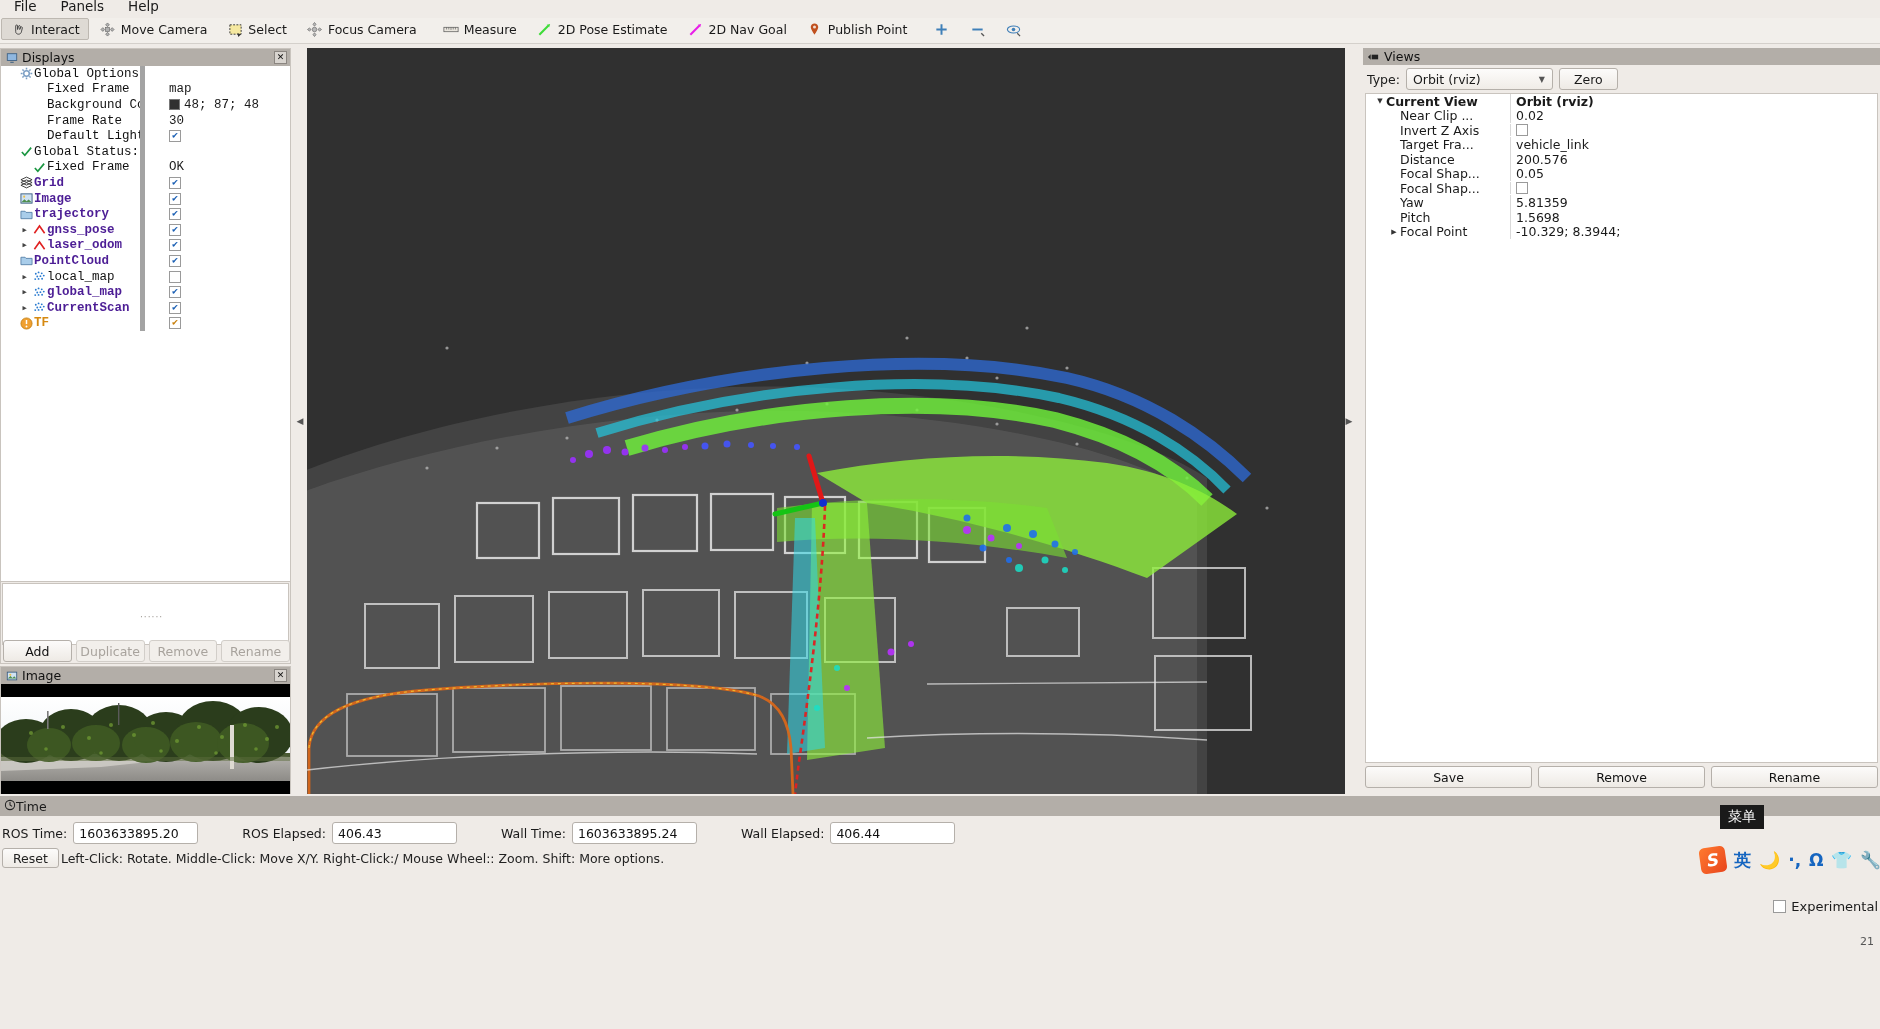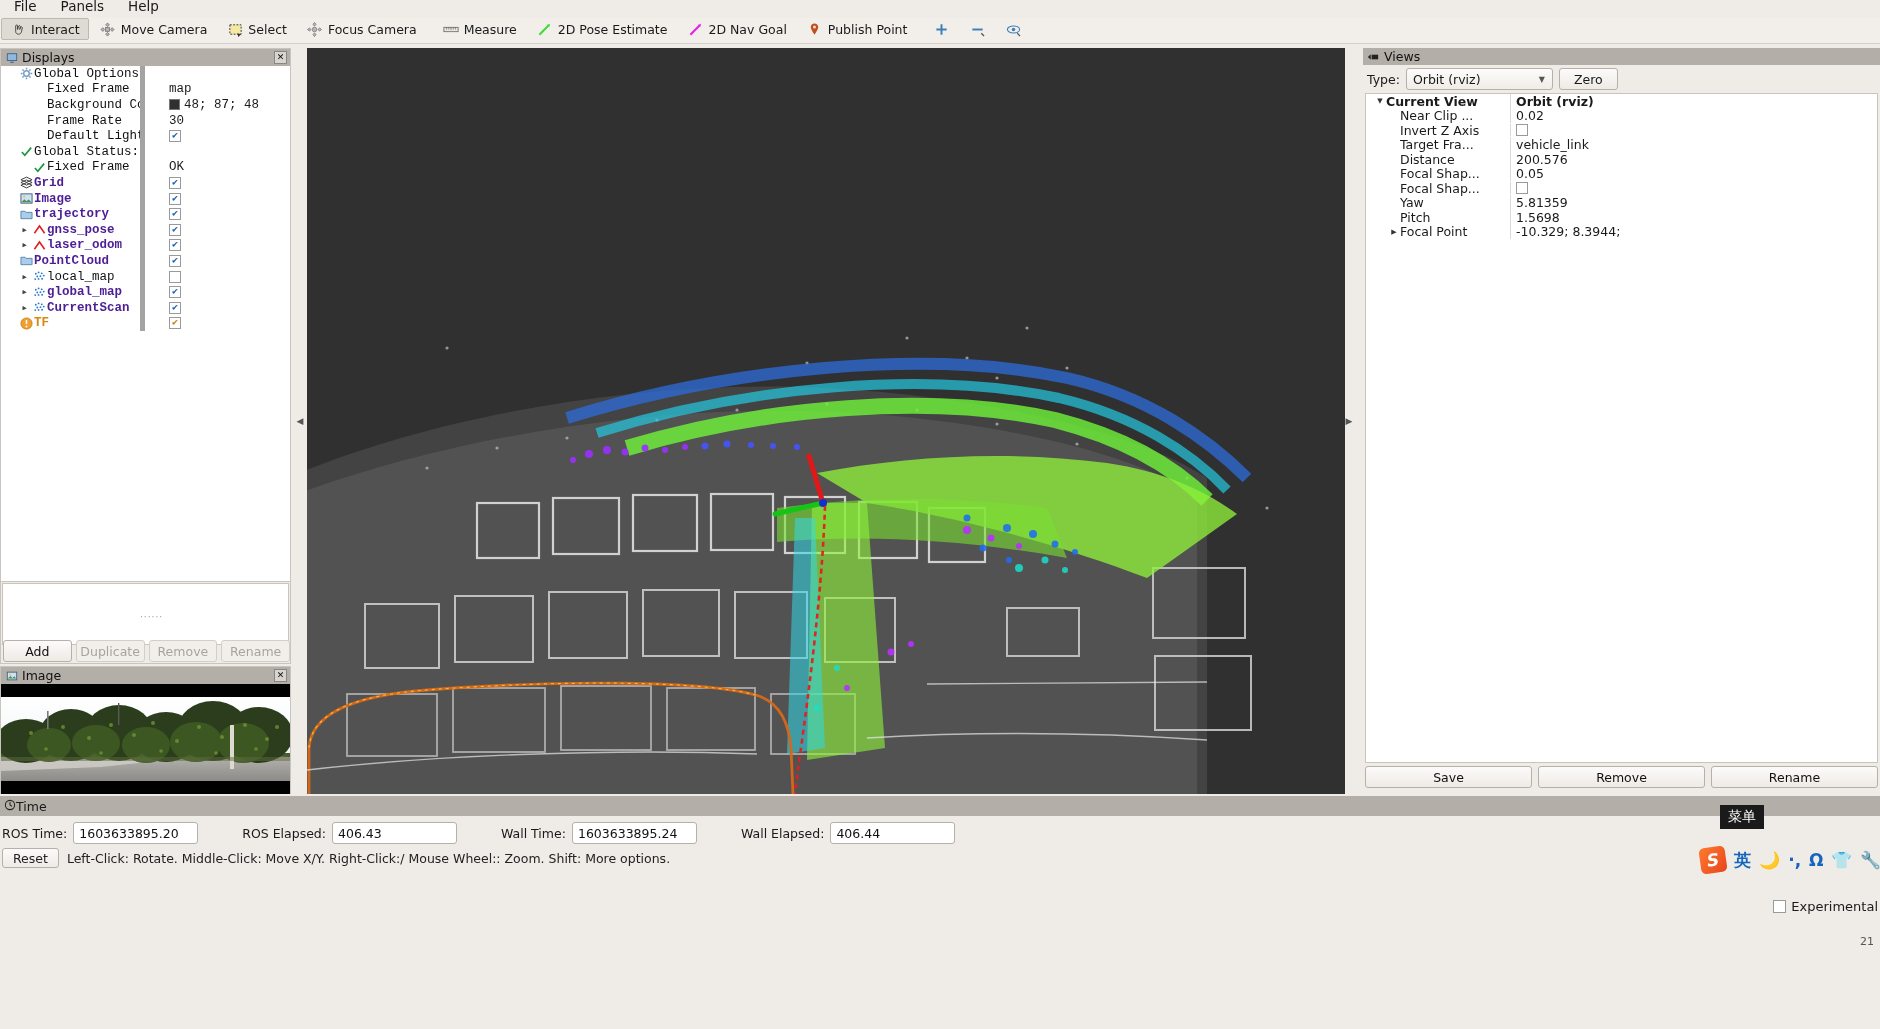--- a/index.html
+++ b/index.html
@@ -165,21 +165,21 @@
     position: absolute; top: 22px; left: 0; width: 1880px; height: 30px;
     display: flex; align-items: center; gap: 6px; padding-left: 2px;
   }
   .tf-label { font-size: 12.5px; white-space: nowrap; }
   .tf-input {
     height: 22px; border: 1px solid #b5b0aa; border-radius: 3px; background: #fff;
     display: flex; align-items: center; padding: 0 5px; font-size: 12.5px; color: #111;
   }
   #statusline {
     position: absolute; top: 52px; left: 0; width: 1880px; height: 20px;
-    display: flex; align-items: center; gap: 8px; font-size: 12.5px; color: #222; padding-left: 2px;
+    display: flex; align-items: center; gap: 2px; font-size: 12.5px; color: #222; padding-left: 2px;
   }
   .status-reset {
     height: 20px; padding: 0 10px; border: 1px solid #b5b0aa; border-radius: 3px;
     background: linear-gradient(#fcfbfa, #eeeae5); display:flex; align-items:center;
   }
 
   
   #ime {
     position: absolute; right: 0px; top: 865px; width: 180px; height: 60px;
   }

